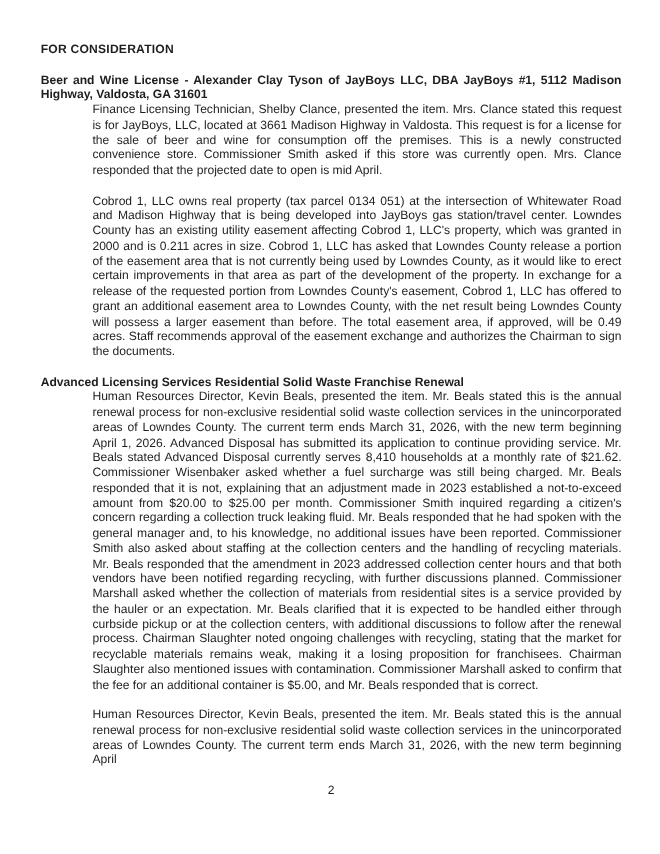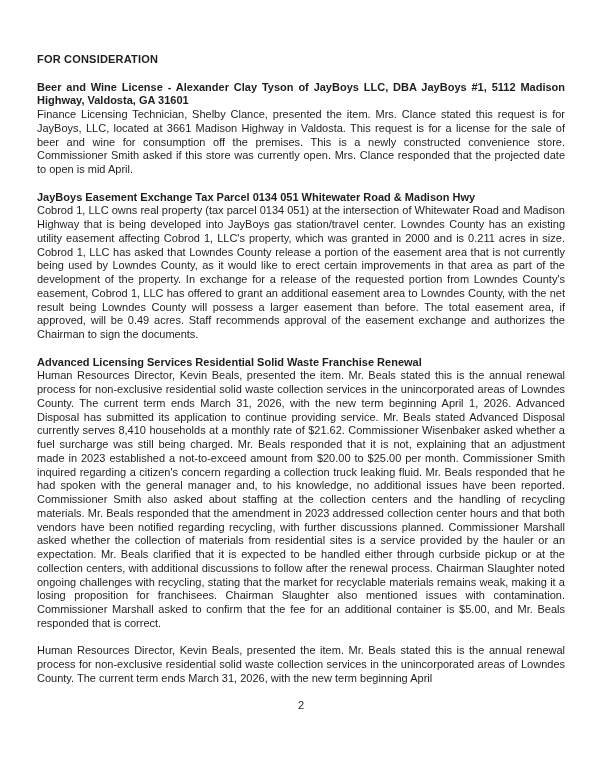--- a/index.html
+++ b/index.html
@@ -9,61 +9,61 @@
     height: 776px;
     overflow: hidden;
     font-family: "Liberation Sans", sans-serif;
   }
   .page {
     position: relative;
     width: 600px;
     height: 776px;
     background: #ffffff;
     color: #1e1e1e;
-    padding: 53px 35px 0 37px;
+    padding: 39px 35px 0 37px;
     font-size: 11px;
     line-height: 13.75px;
   }
   .doc-title {
     font-size: 11px;
     font-weight: bold;
     line-height: 13.75px;
     letter-spacing: 0.2px;
   }
   .doc-section { margin-top: 13.75px; }
   .doc-section .heading {
     font-size: 11px;
     font-weight: bold;
     line-height: 13.75px;
     text-align: justify;
   }
   .doc-section .body-text {
     text-align: justify;
     line-height: 13.75px;
+    margin-left: 47px;
   }
   .page-number {
     margin-top: 13.75px;
     text-align: center;
     line-height: 13.75px;
   }
 </style>
 </head>
 <body>
 
 <div class="page">
 
   <div class="doc-title">FOR CONSIDERATION</div>
 
   <div class="doc-section">
     <div class="heading">Beer and Wine License - Alexander Clay Tyson of JayBoys LLC, DBA JayBoys #1, 5112 Madison Highway, Valdosta, GA 31601</div>
     <div class="body-text">Finance Licensing Technician, Shelby Clance, presented the item. Mrs. Clance stated this request is for JayBoys, LLC, located at 3661 Madison Highway in Valdosta. This request is for a license for the sale of beer and wine for consumption off the premises. This is a newly constructed convenience store. Commissioner Smith asked if this store was currently open. Mrs. Clance responded that the projected date to open is mid April.</div>
   </div>
 
   <div class="doc-section">
-    <div class="heading">JayBoys Easement Exchange Tax Parcel 0134 051 Whitewater Road &amp; Madison Hwy</div>
     <div class="body-text">Cobrod 1, LLC owns real property (tax parcel 0134 051) at the intersection of Whitewater Road and Madison Highway that is being developed into JayBoys gas station/travel center. Lowndes County has an existing utility easement affecting Cobrod 1, LLC's property, which was granted in 2000 and is 0.211 acres in size. Cobrod 1, LLC has asked that Lowndes County release a portion of the easement area that is not currently being used by Lowndes County, as it would like to erect certain improvements in that area as part of the development of the property. In exchange for a release of the requested portion from Lowndes County's easement, Cobrod 1, LLC has offered to grant an additional easement area to Lowndes County, with the net result being Lowndes County will possess a larger easement than before. The total easement area, if approved, will be 0.49 acres. Staff recommends approval of the easement exchange and authorizes the Chairman to sign the documents.</div>
   </div>
 
   <div class="doc-section">
     <div class="heading">Advanced Licensing Services Residential Solid Waste Franchise Renewal</div>
     <div class="body-text">Human Resources Director, Kevin Beals, presented the item. Mr. Beals stated this is the annual renewal process for non-exclusive residential solid waste collection services in the unincorporated areas of Lowndes County. The current term ends March 31, 2026, with the new term beginning April 1, 2026. Advanced Disposal has submitted its application to continue providing service. Mr. Beals stated Advanced Disposal currently serves 8,410 households at a monthly rate of $21.62. Commissioner Wisenbaker asked whether a fuel surcharge was still being charged. Mr. Beals responded that it is not, explaining that an adjustment made in 2023 established a not-to-exceed amount from $20.00 to $25.00 per month. Commissioner Smith inquired regarding a citizen's concern regarding a collection truck leaking fluid. Mr. Beals responded that he had spoken with the general manager and, to his knowledge, no additional issues have been reported. Commissioner Smith also asked about staffing at the collection centers and the handling of recycling materials. Mr. Beals responded that the amendment in 2023 addressed collection center hours and that both vendors have been notified regarding recycling, with further discussions planned. Commissioner Marshall asked whether the collection of materials from residential sites is a service provided by the hauler or an expectation. Mr. Beals clarified that it is expected to be handled either through curbside pickup or at the collection centers, with additional discussions to follow after the renewal process. Chairman Slaughter noted ongoing challenges with recycling, stating that the market for recyclable materials remains weak, making it a losing proposition for franchisees. Chairman Slaughter also mentioned issues with contamination. Commissioner Marshall asked to confirm that the fee for an additional container is $5.00, and Mr. Beals responded that is correct.</div>
   </div>
 
   <div class="doc-section">
     <div class="body-text">Human Resources Director, Kevin Beals, presented the item. Mr. Beals stated this is the annual renewal process for non-exclusive residential solid waste collection services in the unincorporated areas of Lowndes County. The current term ends March 31, 2026, with the new term beginning April</div>

